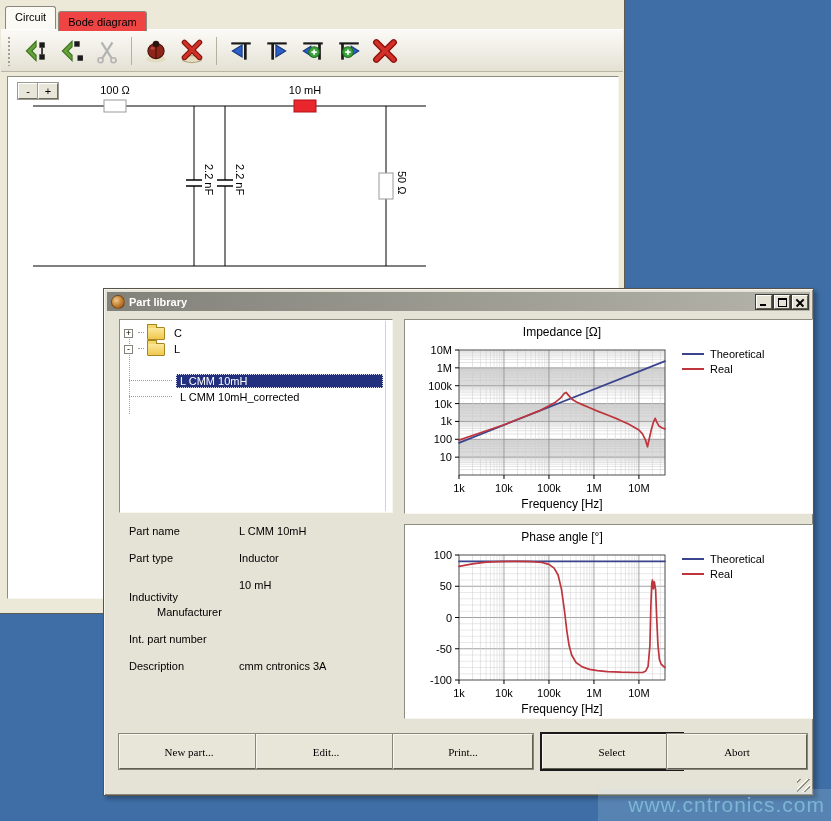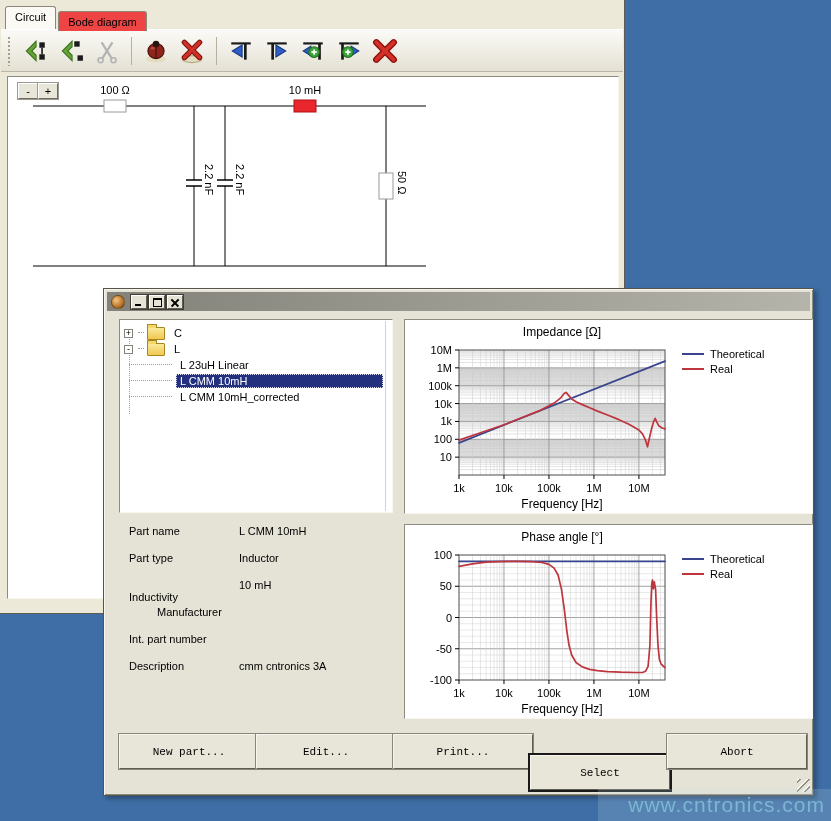--- a/index.html
+++ b/index.html
@@ -63,21 +63,21 @@
 
   .chartpanel{position:absolute;left:300px;width:409px;height:195px}
   .cp0{top:30px}.cp1{top:235px}
   svg text{font-family:"Liberation Sans",sans-serif;fill:#000}
 
   .dlabel,.dvalue{position:absolute;font-size:11px;color:#000;white-space:nowrap}
   .dlabel{left:25px}.dvalue{left:135px}
 
   .btn{position:absolute;top:445px;width:140px;height:35px;background:#E8E5D9;font-size:11px;color:#000;
     border:1px solid;border-color:#F8F6EE #5F5D51 #5F5D51 #F8F6EE;box-shadow:0 0 0 1px #88867A;
-    font-family:Liberation Mono, monospace;cursor:default}
+    font-family:Liberation Serif, serif;cursor:default}
   .btn.default{box-shadow:0 0 0 2px #1A1A1A}
   .resize-grip{position:absolute;right:3px;bottom:3px;width:13px;height:13px;
     background:repeating-linear-gradient(-45deg,transparent 0 3px,#8F8D81 3px 4.5px,#F8F6EE 4.5px 6px)}
 
   .watermark-band{position:absolute;left:598px;top:789px;width:233px;height:32px;
     background:rgba(200,225,240,.18);display:flex;align-items:center;justify-content:flex-end;
     padding-right:6px;box-sizing:border-box}
   .watermark{font-size:21px;color:#7DB6D2;letter-spacing:1px}
 </style>
 </head>
@@ -200,43 +200,40 @@
         <text x="390" y="94" font-size="11" fill="#9A9A9A" transform="rotate(90 390 94)">50 Ω</text>
       </svg>
     <button class="zoombtn" style="left:10px">-</button>
     <button class="zoombtn" style="left:30px">+</button>
   </div>
 </div>
 
 <div class="dialog">
   <div class="titlebar">
     <span class="titleicon"></span>
+    <span class="titletext">Part library</span>
     <button class="wbtn g-min"></button>
     <button class="wbtn g-max"></button>
     <button class="wbtn g-close"></button>
   </div>
 
   <div class="treepanel sunken" id="treepanel">
     <div class="tinner"></div>
     <div class="tvline"></div>
   <div class="trow" style="top: 5px;">
         <span class="exp">+</span>
         <span class="fstub"></span>
         <span class="folder"></span>
         <span class="tlabel">C</span>
       </div>
       <div class="trow" style="top: 21px;">
         <span class="exp">-</span>
         <span class="fstub"></span>
         <span class="folder"></span>
         <span class="tlabel">L</span>
-      </div>
-      <div class="trow" style="top: 37px;">
-        <span class="stub"></span>
-        <span class="tlabel">L 23uH Linear</span>
       </div>
       <div class="trow" style="top: 53px;">
         <span class="stub"></span>
         <span class="tlabel sel">L CMM 10mH</span>
       </div>
       <div class="trow" style="top: 69px;">
         <span class="stub"></span>
         <span class="tlabel">L CMM 10mH_corrected</span>
       </div>
     </div>
@@ -479,21 +476,21 @@
       <div class="dvalue" style="top: 317px;"></div>
       <div class="dlabel" style="top: 344px;">Int. part number</div>
       <div class="dvalue" style="top: 344px;"></div>
       <div class="dlabel" style="top: 371px;">Description</div>
       <div class="dvalue" style="top: 371px;">cmm cntronics 3A</div>
     </div>
   <div id="btnrow">
       <button class="btn" style="left: 15px;">New part...</button>
       <button class="btn" style="left: 152px;">Edit...</button>
       <button class="btn" style="left: 289px;">Print...</button>
-      <button class="btn default" style="left: 426px; margin-top: 21px;">Select</button>
+      <button class="btn default" style="left: 438px;">Select</button>
       <button class="btn" style="left: 563px;">Abort</button>
     </div>
   <div class="resize-grip"></div>
 </div>
 
 <div class="watermark-band">
   <span class="watermark">www.cntronics.com</span>
 </div>
 
 </body></html>

